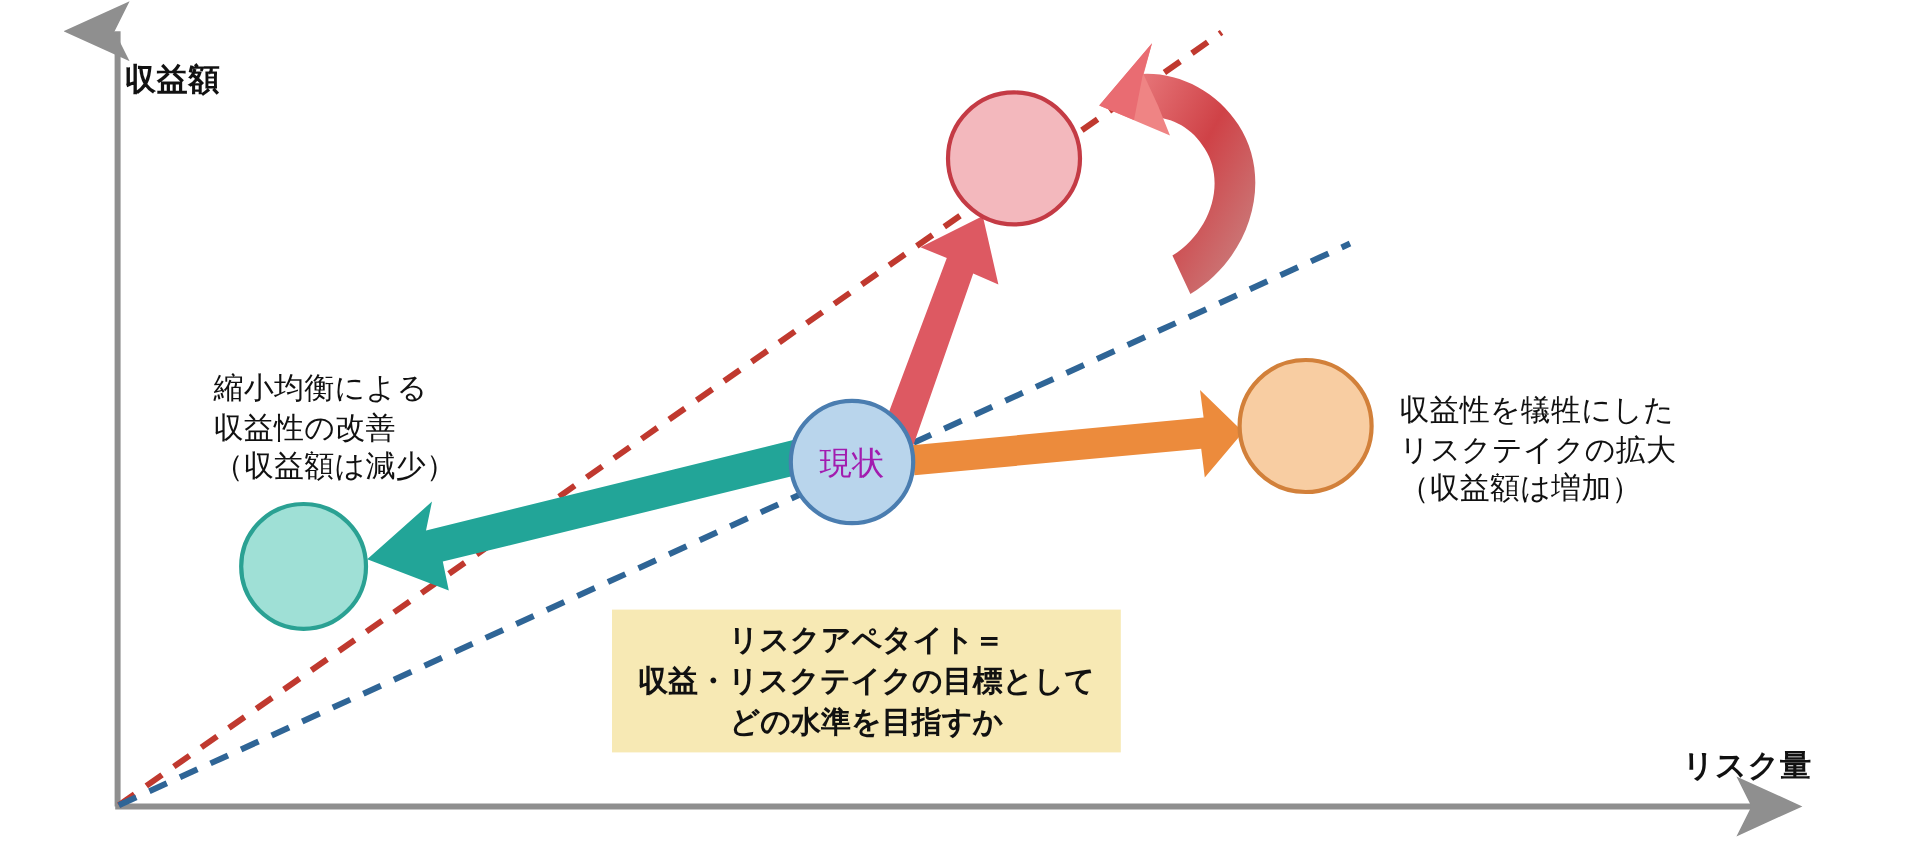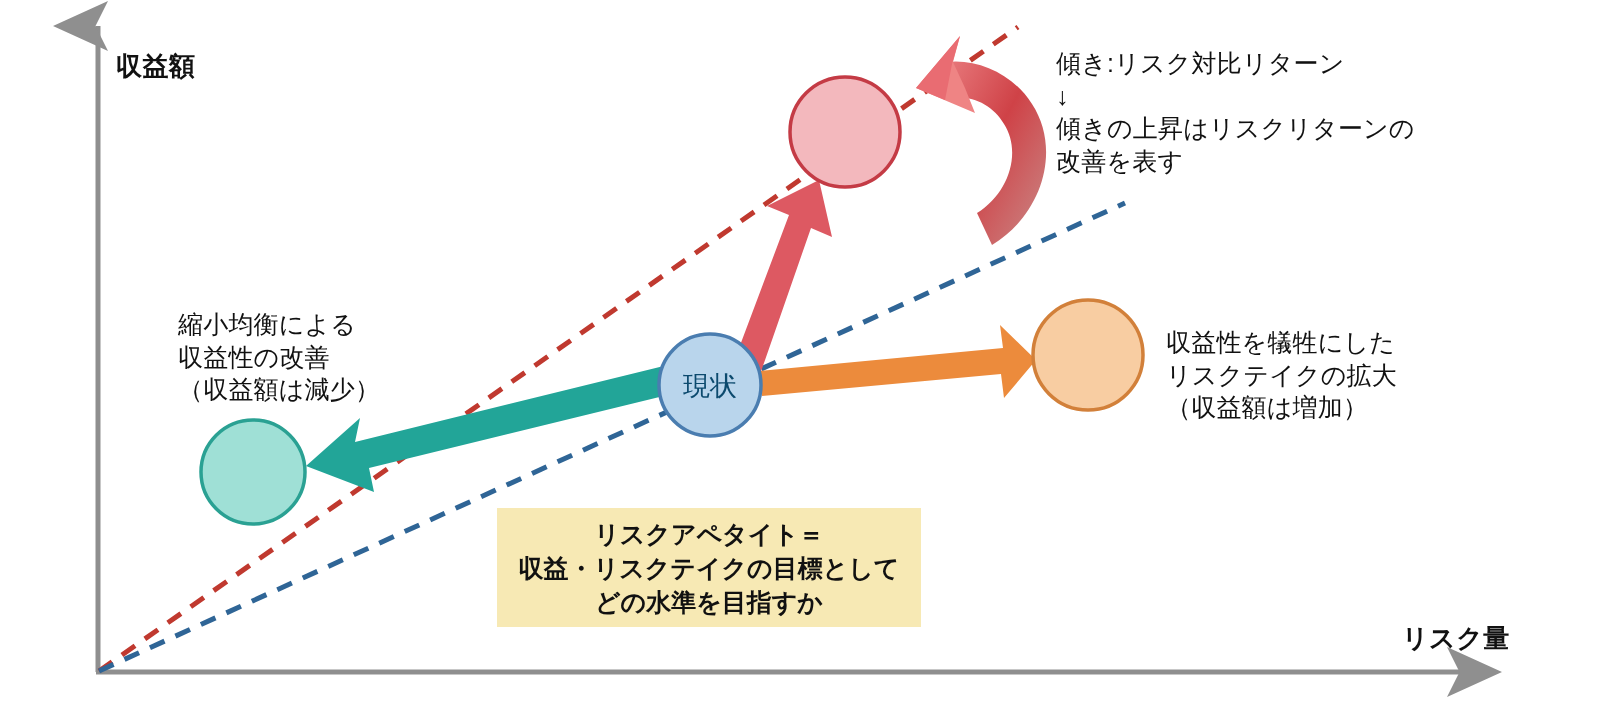--- a/index.html
+++ b/index.html
@@ -38,21 +38,21 @@
   .note {
     font-size: 25px;
     letter-spacing: 0.2px;
   }
   .note-c {
     text-align: center;
   }
   .circle-label {
     position: absolute;
     font-size: 27px;
-    color: #0c4a6e;
+    color: #a21caf;
     white-space: pre;
     text-align: center;
   }
   .appetite-box {
     position: absolute;
     background: #f7e9b4;
     color: #111111;
     font-weight: bold;
     font-size: 25px;
     line-height: 1.36;
@@ -114,37 +114,33 @@
       <path d="M 960,36 L 916,88 L 975,113 L 965,88 L 953,62 Z" fill="#ef8484"></path>
       <path d="M 960,36 L 916,88 L 945,100 L 952,64 Z" fill="#e96c72"></path>
     </g>
 
     <circle cx="845" cy="132" r="55" fill="#f3b8bd" stroke="#c43b45" stroke-width="3.5"></circle>
     <circle cx="253" cy="472" r="52" fill="#9fe0d6" stroke="#2aa193" stroke-width="3.5"></circle>
     <circle cx="1088" cy="355" r="55" fill="#f8cda2" stroke="#d2803a" stroke-width="3.5"></circle>
     <circle cx="710" cy="385" r="51" fill="#b9d5ec" stroke="#4a7db0" stroke-width="3.5"></circle>
   </svg>
 
-  <div class="txt axis-label" style="left:116px; top:50px;">収益額</div>
+  <div class="txt axis-label" style="left:104px; top:50px;">収益額</div>
 
   <div class="txt axis-label" style="left:1402px; top:622px;">リスク量</div>
 
 
-  <div class="txt note note-c" style="left:1056px; top:47px; text-align:left;">傾き:リスク対比リターン
-↓
-傾きの上昇はリスクリターンの
-改善を表す</div>
 
   <div class="txt note" style="left:139px; top:308px;margin-left:39px;">縮小均衡による
 収益性の改善
 （収益額は減少）</div>
 
   <div class="txt note" style="left:1166px; top:310px;margin-top:16px;">収益性を犠牲にした
 リスクテイクの拡大
 （収益額は増加）</div>
 
   <div class="circle-label" style="left:660px; top:368px; width:100px;">現状</div>
 
-  <div class="appetite-box" style="left:497px; top:508px; width:424px; height:119px;">リスクアペタイト＝
+  <div class="appetite-box" style="left:510px; top:508px; width:424px; height:119px;">リスクアペタイト＝
 収益・リスクテイクの目標として
 どの水準を目指すか</div>
 
 </div>
 
 </body></html>

